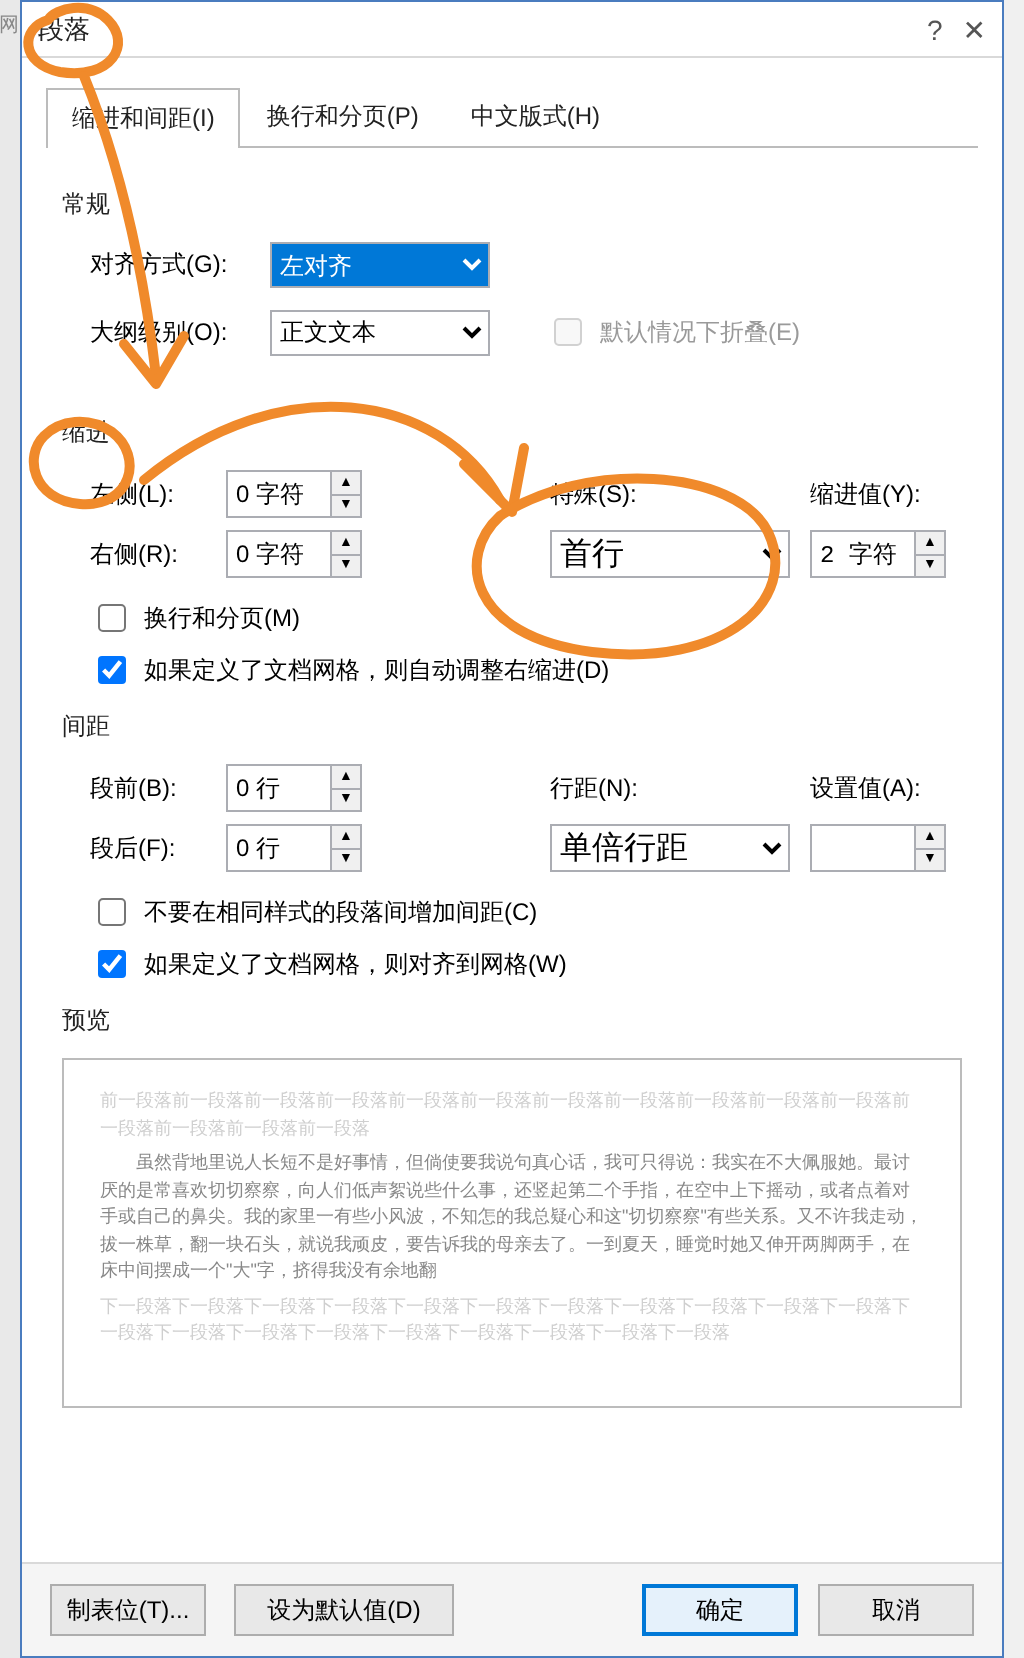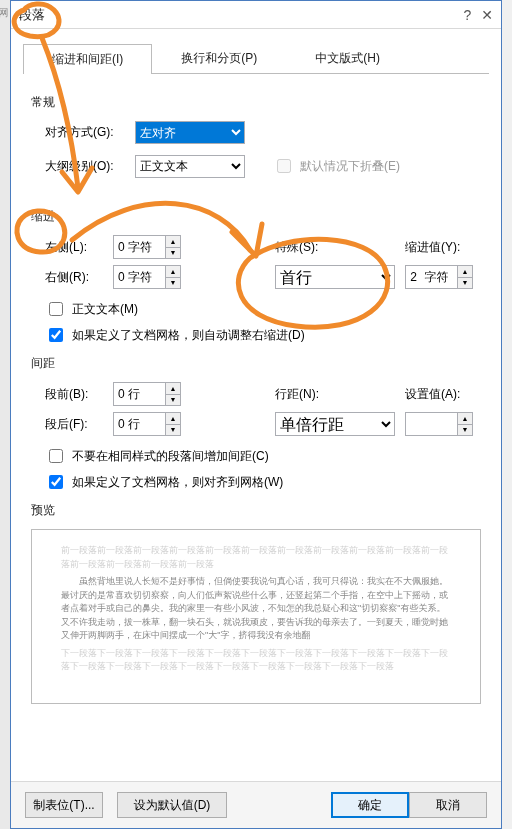--- a/index.html
+++ b/index.html
@@ -36,21 +36,21 @@
   .titlebar .title { font-size: 13px; color: #222; }
   .titlebar .winbtns { display: flex; gap: 10px; color: #555; }
   .winbtn { cursor: pointer; font-size: 14px; }
   .tabs {
     display: flex;
     gap: 0;
     border-bottom: 1px solid #bcbcbc;
     margin: 14px 12px 0 12px;
   }
   .tab {
-    padding: 6px 28px;
+    padding: 6px 12px;
     border: 1px solid transparent;
     border-bottom: none;
     cursor: pointer;
     color: #222;
   }
   .tab.active {
     border-color: #bcbcbc;
     background: #fff;
     position: relative;
     top: 1px;
@@ -102,38 +102,38 @@
   label.chk { display: flex; align-items: center; gap: 6px; margin: 6px 0; cursor: pointer; }
   label.chk input { width: 14px; height: 14px; }
   .three-col { display: flex; align-items: center; gap: 0; }
   .three-col .col { display: flex; align-items: center; gap: 8px; }
   .three-col .col.a { width: 230px; }
   .three-col .col.b { width: 130px; }
   .preview-box {
     border: 1px solid #bcbcbc;
     height: 175px;
     margin: 4px 0 8px 0;
-    padding: 14px 29px;
+    padding: 14px 18px;
     overflow: hidden;
     color: #999;
     font-size: 9px;
     line-height: 1.5;
   }
   .preview-ghost { color: #cfcfcf; }
   .preview-sample { color: #888; text-indent: 2em; display: block; margin: 4px 0; }
   .footer {
     border-top: 1px solid #d9d9d9;
     padding: 10px 14px;
     display: flex;
     justify-content: space-between;
     align-items: center;
     background: #f5f5f5;
   }
   .footer .left { display: flex; gap: 14px; }
-  .footer .right { display: flex; }
+  .footer .right { display: flex; gap: 10px; }
   button.btn {
     min-width: 78px;
     height: 26px;
     border: 1px solid #adadad;
     background: #e8e8e8;
     cursor: pointer;
     font-size: 12px;
   }
   button.btn.primary { border: 2px solid #0078d7; background: #e5f1fb; }
   
@@ -240,21 +240,21 @@
           <div class="spinbtns">
               <div class="spinbtn">▲</div>
               <div class="spinbtn">▼</div>
             </div>
         </div>
       </div>
     </div>
 
     <label class="chk" style="margin-left:14px; margin-top:10px;">
       <input type="checkbox" style="">
-      <span>正文文本(M)</span>
+      <span>换行和分页(M)</span>
     </label>
     <label class="chk" style="margin-left:14px;">
       <input type="checkbox" checked="" style="">
       <span>如果定义了文档网格，则自动调整右缩进(D)</span>
     </label>
 
     <div class="section-label">间距</div>
 
     <div class="three-col" style="margin-left:14px;">
       <div class="col a">

